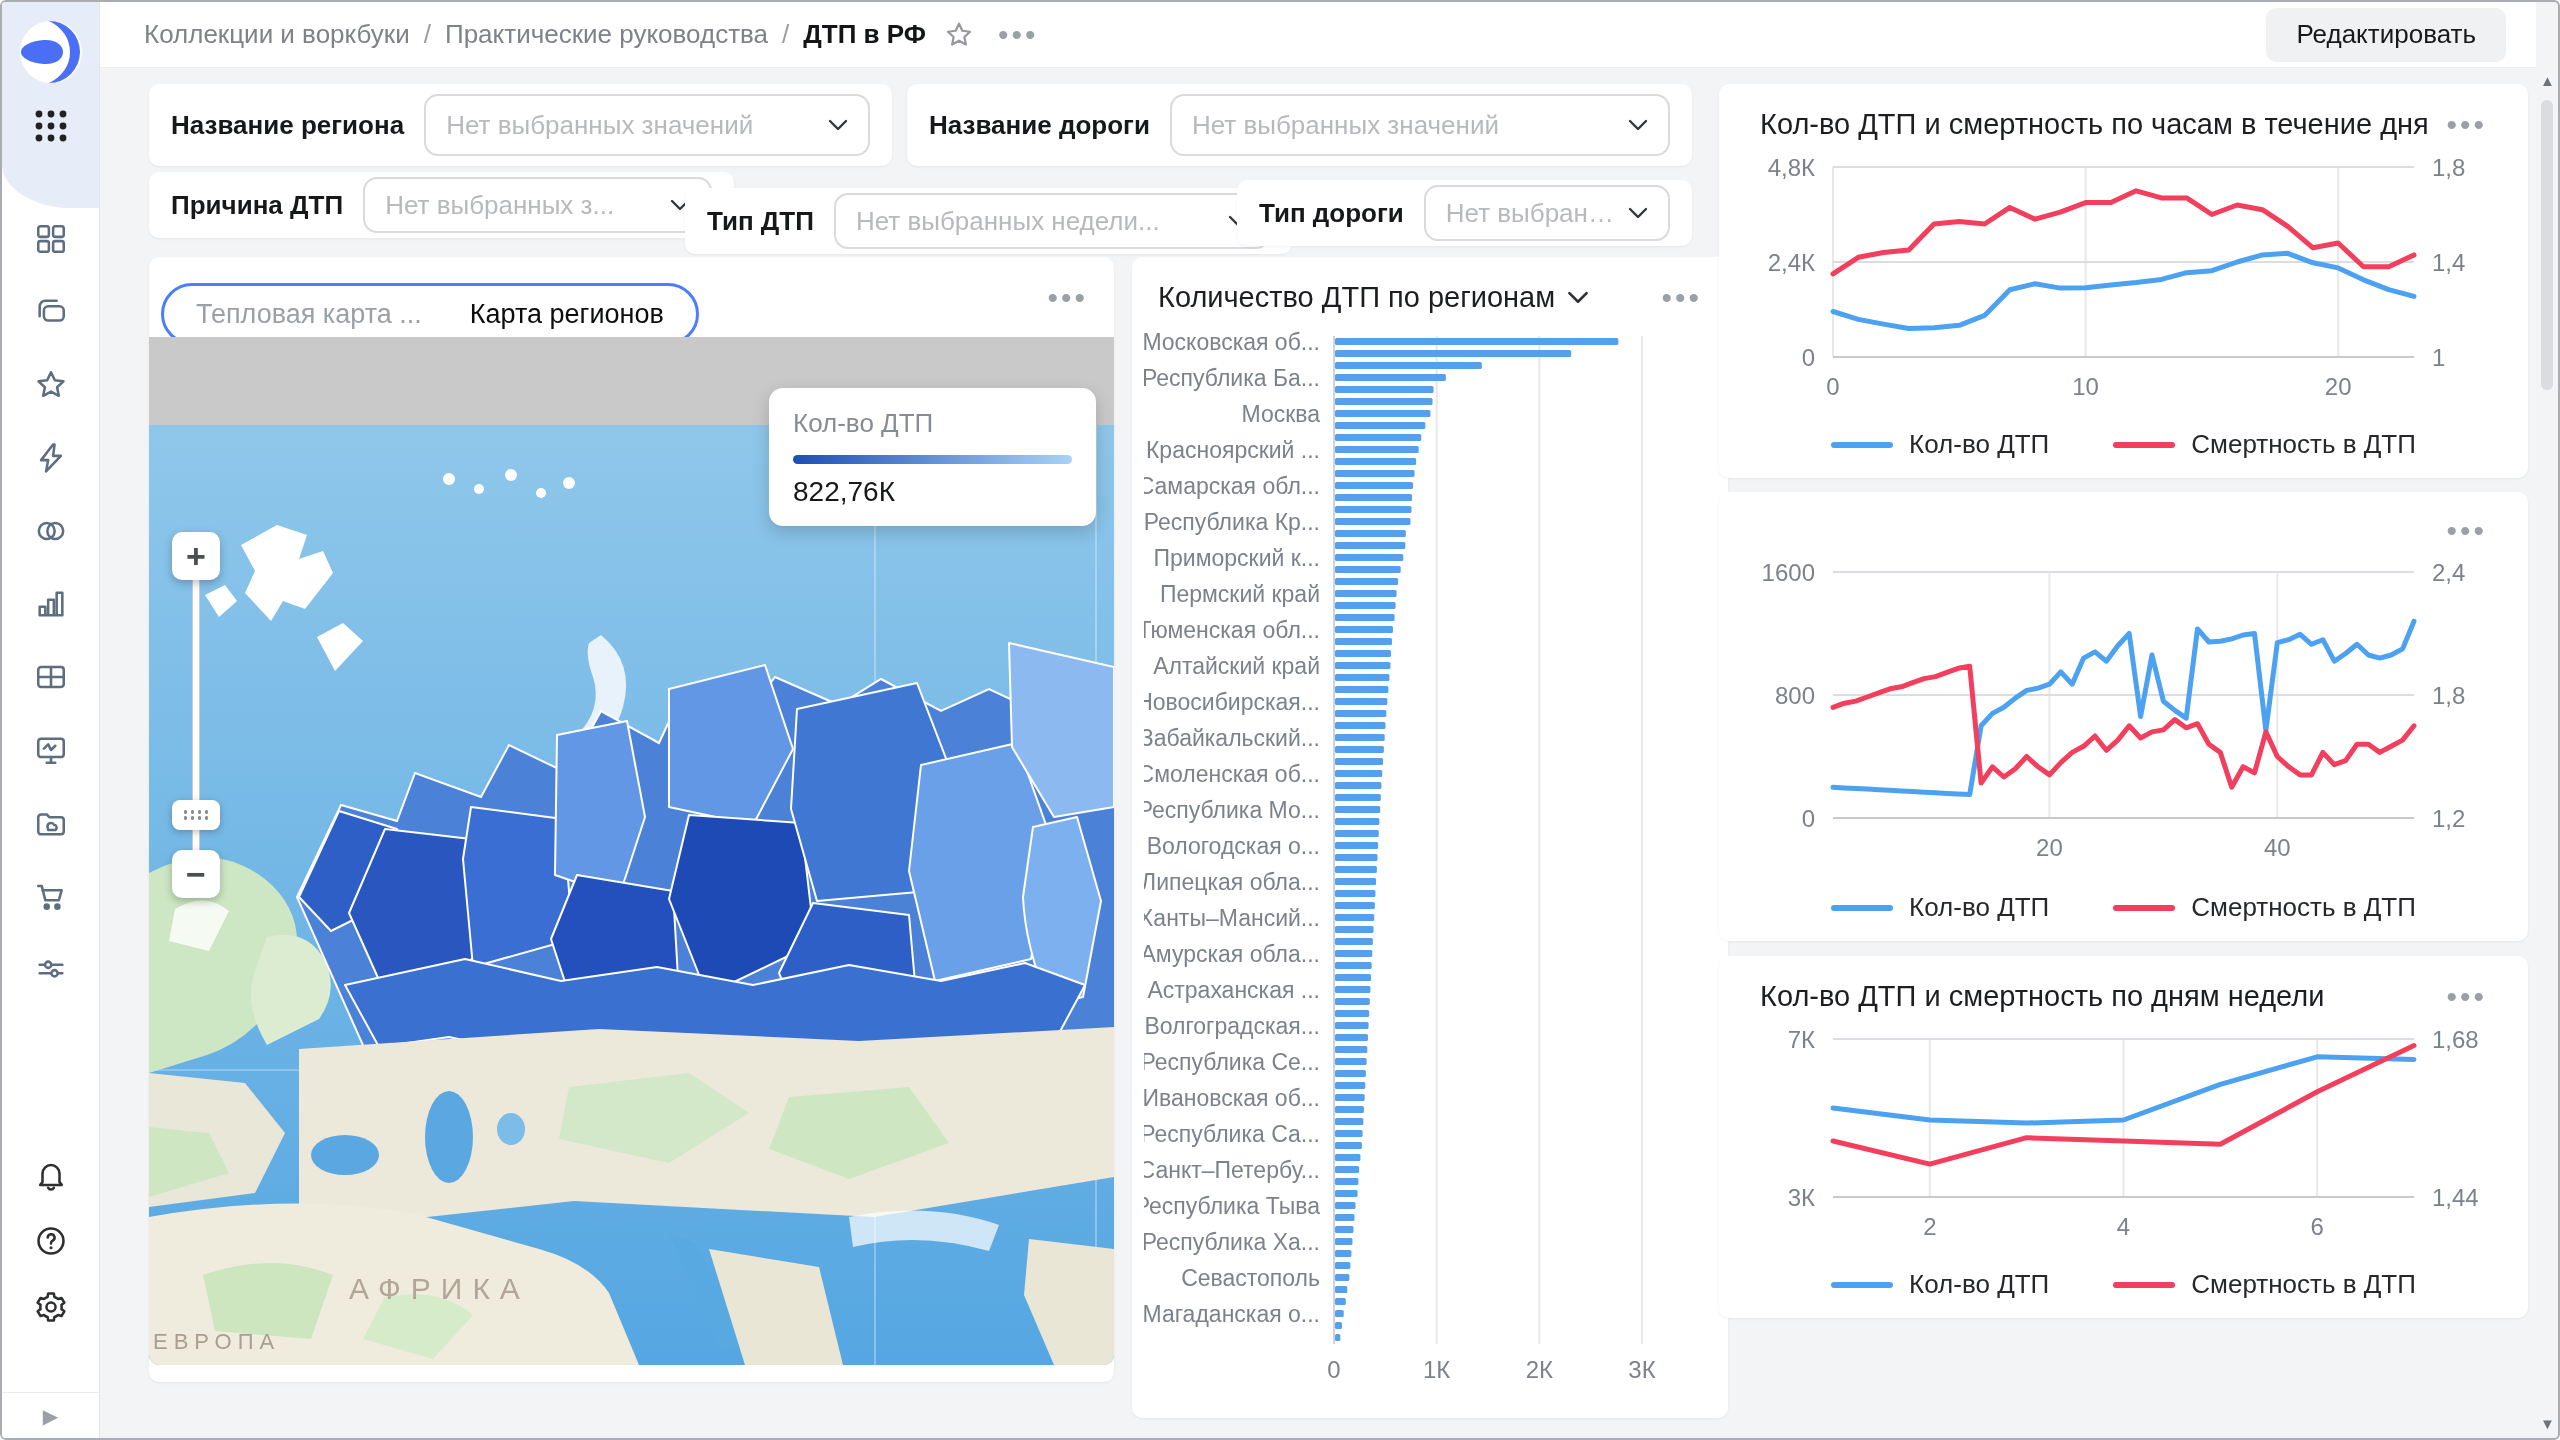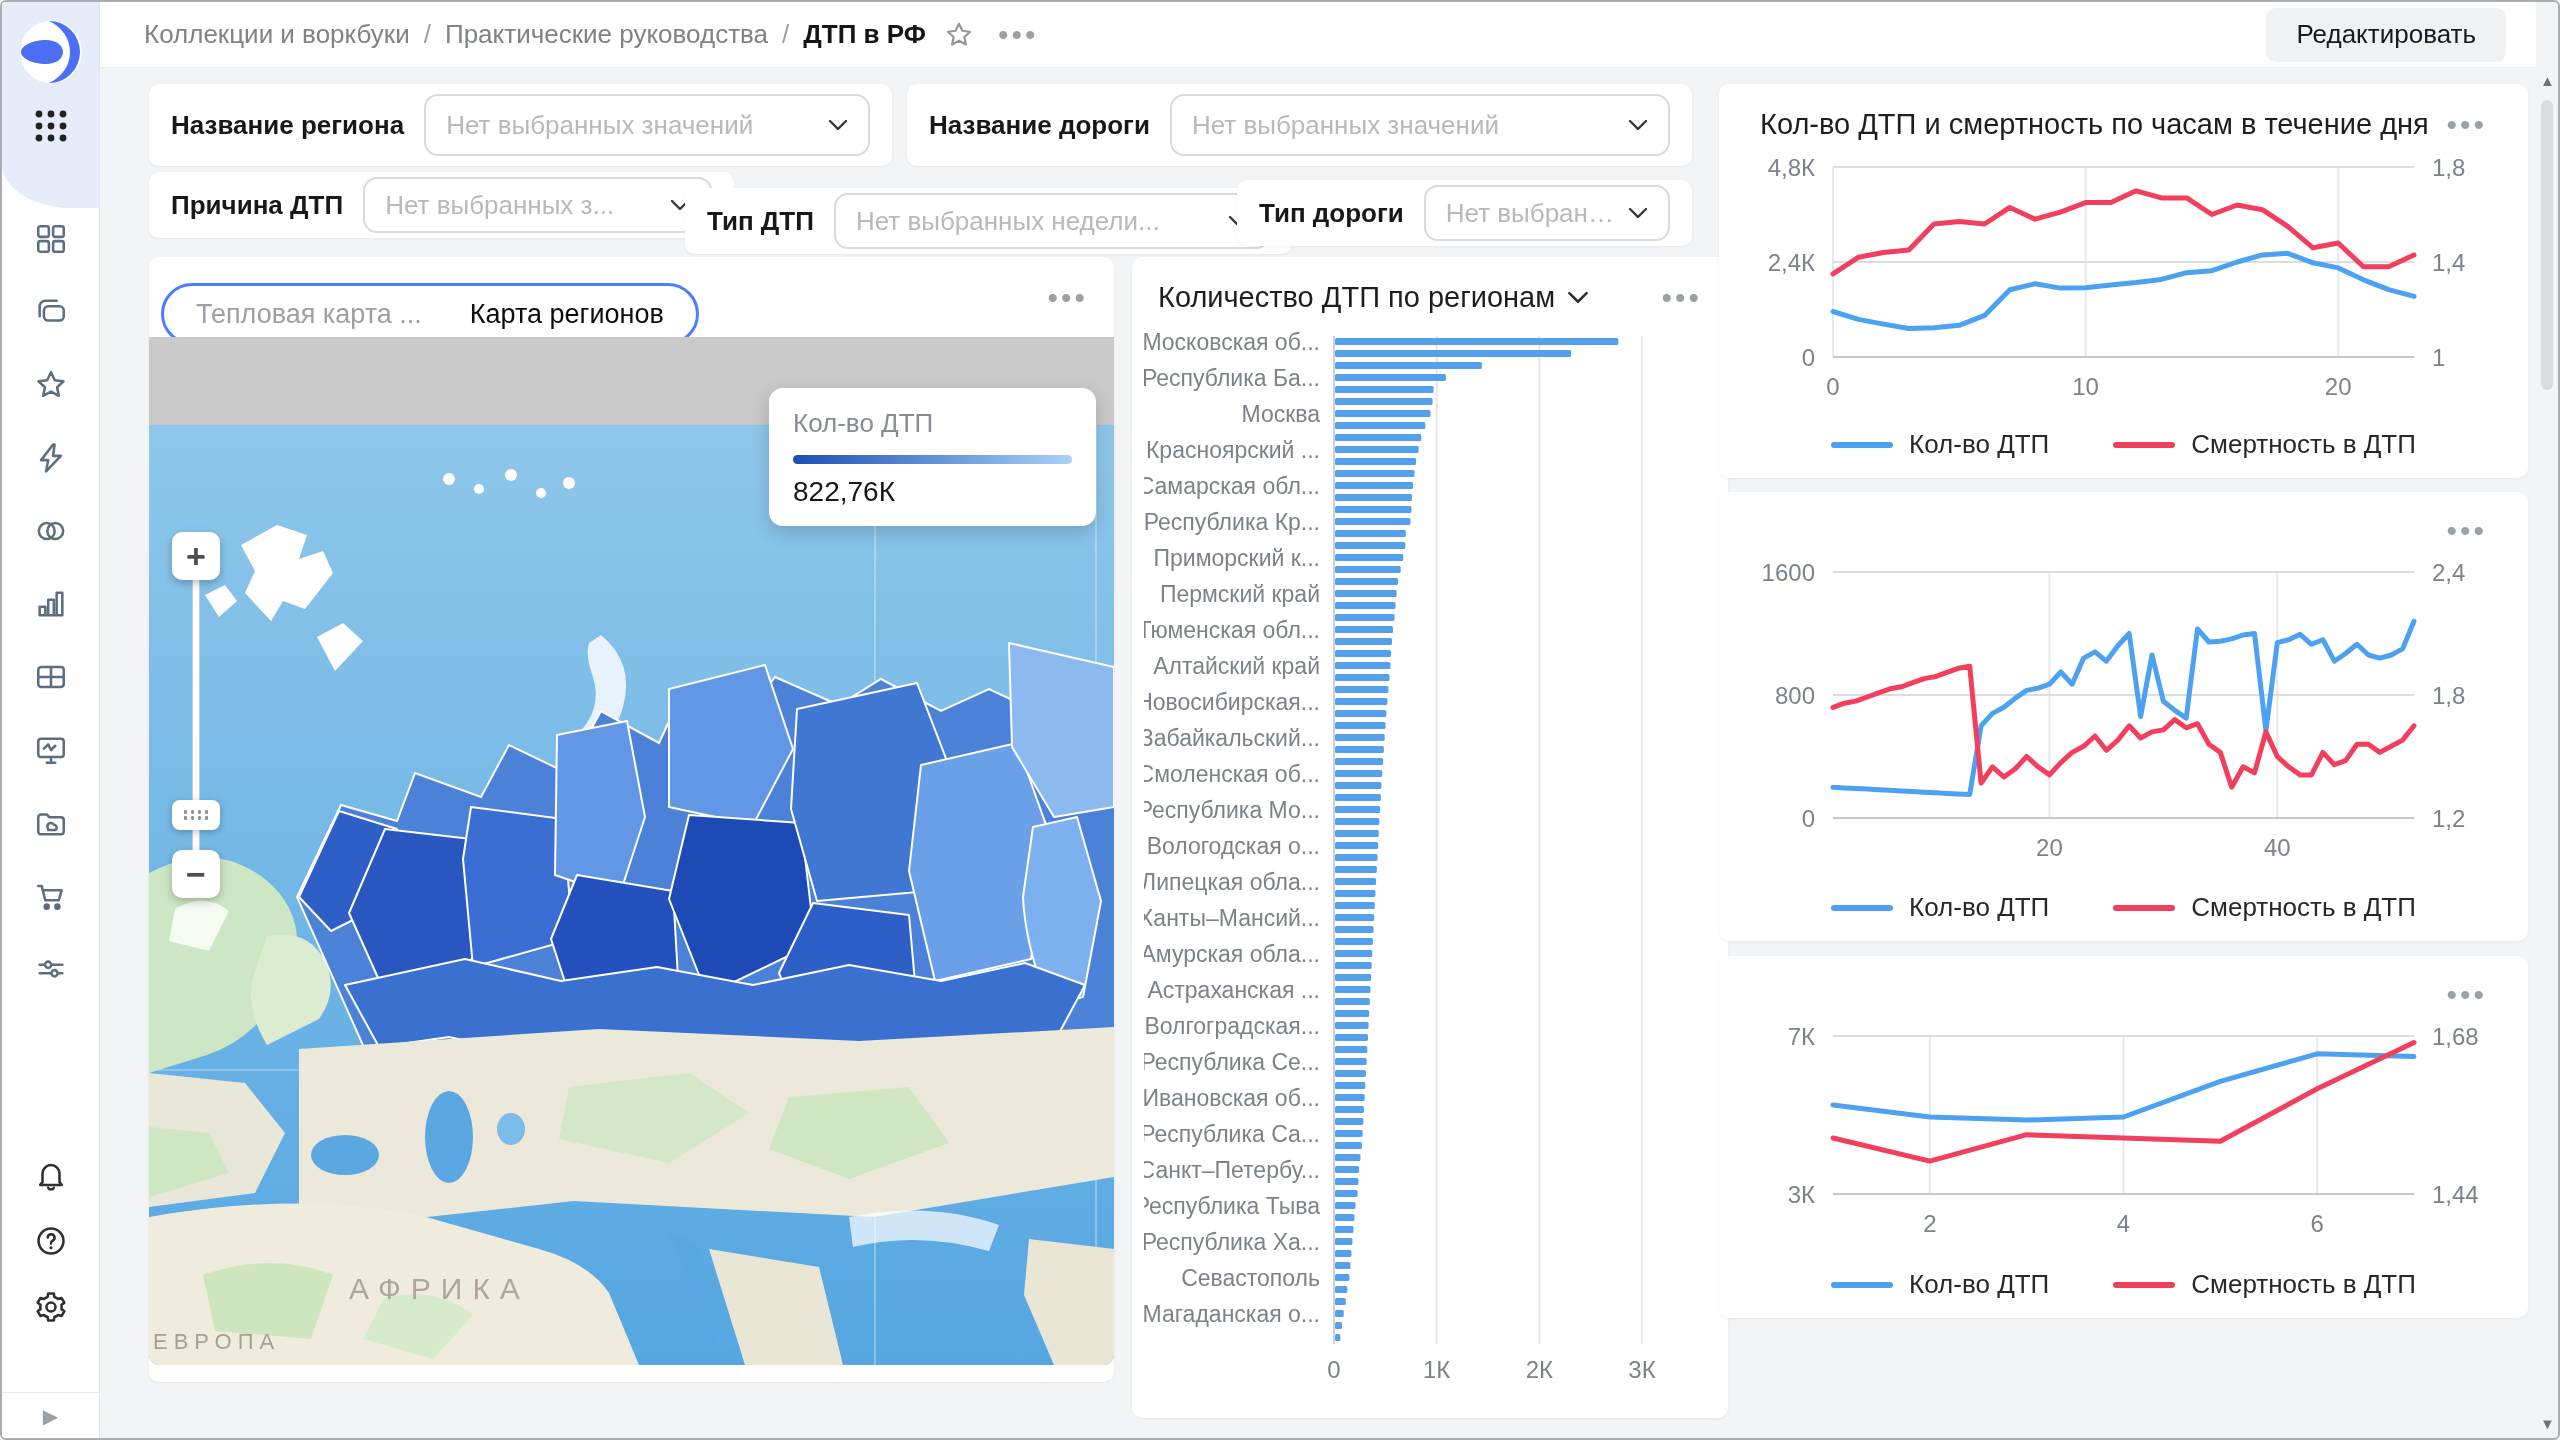--- a/index.html
+++ b/index.html
@@ -568,20 +568,21 @@
             </span>
             <span class="lg-item">
               <span class="lg-swatch" style="background: rgb(242, 63, 93);"></span>
               <span>Смертность в ДТП</span>
             </span>
           </div>
       </div>
 
       <div class="card line-card rc3">
         <div class="card-head">
+          <span>Кол-во ДТП и смертность по дням недели</span>
           <span class="more">•••</span>
         </div>
         <svg width="753" height="218">
             <line x1="182.83333333333331" y1="14" x2="182.83333333333331" y2="172" stroke="#e8e8ea" stroke-width="2"></line>
             <line x1="376.5" y1="14" x2="376.5" y2="172" stroke="#e8e8ea" stroke-width="2"></line>
             <line x1="570.1666666666667" y1="14" x2="570.1666666666667" y2="172" stroke="#e8e8ea" stroke-width="2"></line>
             <line x1="86" y1="172" x2="667" y2="172" stroke="#c7c9cc" stroke-width="2"></line>
             <text x="68" y="181" text-anchor="end" class="axis-t">3К</text>
             <line x1="86" y1="14" x2="667" y2="14" stroke="#dcdde0" stroke-width="2"></line>
             <text x="68" y="23" text-anchor="end" class="axis-t">7К</text>

